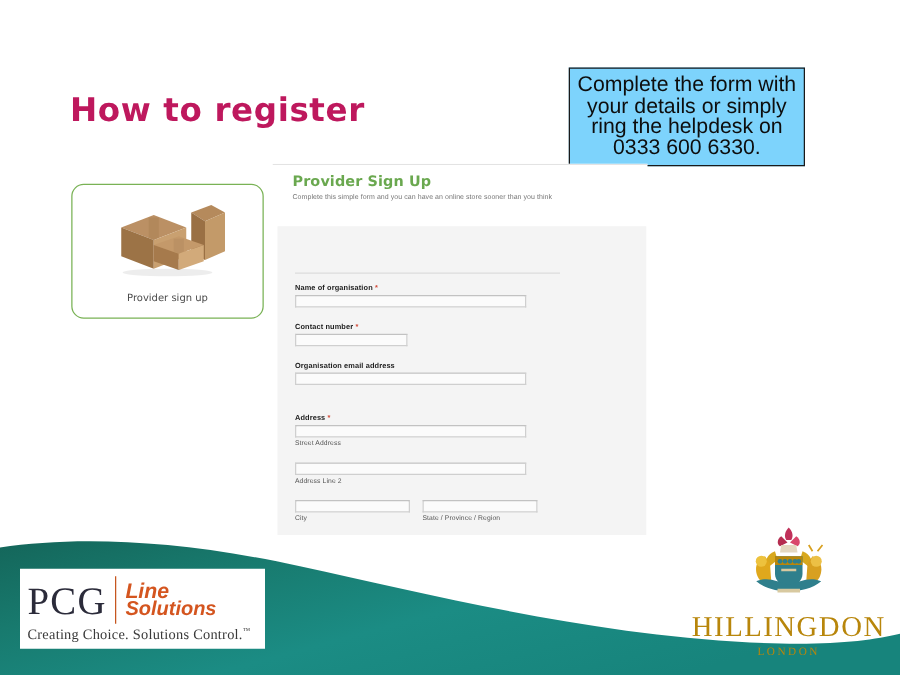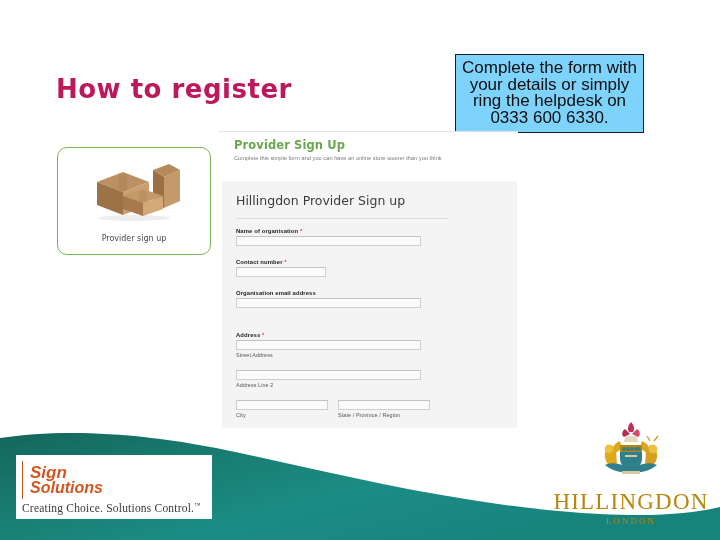--- a/index.html
+++ b/index.html
@@ -166,21 +166,20 @@
     </div>
     <div class="card-caption">Provider sign up</div>
   </div>
 
   <div class="shot">
     <div class="shot-rule"></div>
     <div class="shot-h1">Provider Sign Up</div>
     <div class="shot-sub">Complete this simple form and you can have an online store sooner than you think</div>
 
     <div class="panel">
-      <div class="panel-title">Hillingdon Provider Sign up</div>
       <div class="panel-rule"></div>
 
       <div class="field" style="top:47px;">
         <span class="flabel"><span>Name of organisation</span> <span class="req">*</span></span>
         <div class="finput" style="width:185px;"></div>
       </div>
 
       <div class="field" style="top:78px;">
         <span class="flabel"><span>Contact number</span> <span class="req">*</span></span>
         <div class="finput" style="width:90px;"></div>
@@ -224,23 +223,24 @@
           <stop offset="60%" stop-color="#1b8c84"></stop>
           <stop offset="100%" stop-color="#17847c"></stop>
         </linearGradient>
       </defs>
       <path d="M0,33 C60,24 140,26 240,48 C350,72 470,102 600,109 C660,112 695,108 720,102 L720,135 L0,135 Z" fill="url(#wg)"></path>
     </svg>
   </div>
 
   <div class="pcg">
     <div class="pcg-top">
+      <span class="pcg-word">PCG</span>
       <span class="pcg-bar"></span>
       <span class="pcg-care">
-        <span class="l1">Sign</span>
+        <span class="l1">Line</span>
         <span class="l2">Solutions</span>
       </span>
     </div>
     <div class="pcg-tag"><span>Creating Choice. Solutions Control.</span><sup>™</sup></div>
   </div>
 
   <div class="hill">
     <div class="hill-crest">
       <svg width="78" height="56" viewBox="0 0 78 56">
 

